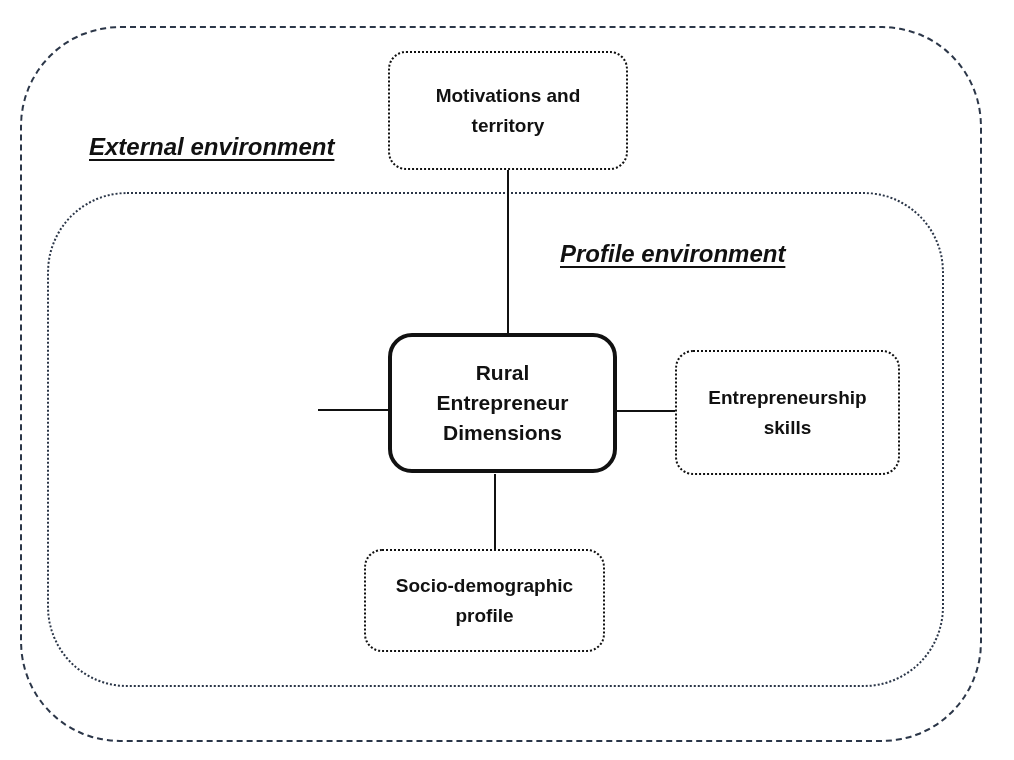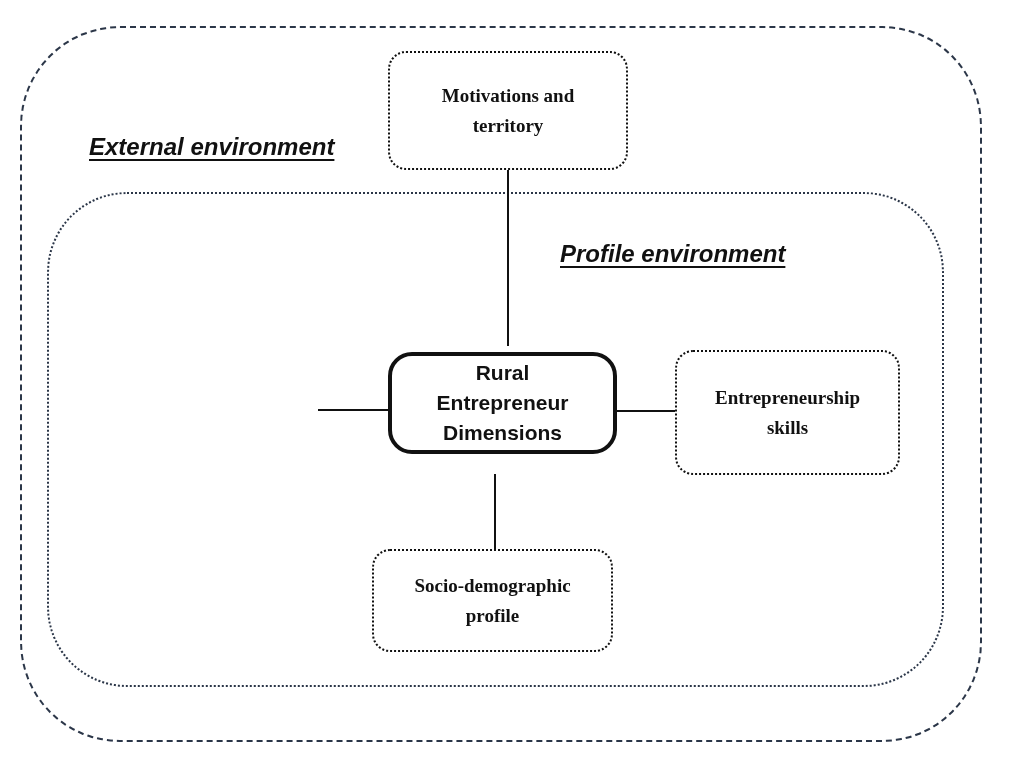--- a/index.html
+++ b/index.html
@@ -64,33 +64,32 @@
   }
   .node .label {
     font-weight: bold;
     color: #111111;
     white-space: pre-line;
     line-height: 30px;
   }
   .node.dotted {
     border: 2px dotted #111111;
     border-radius: 18px;
-    font-family: Liberation Serif, serif;
   }
   .node.dotted .label { font-size: 19px; }
   .node.center {
     border: 4px solid #111111;
     border-radius: 24px;
   }
   .node.center .label { font-size: 21px; }
   .node.top    { left: 388px; top: 51px;  width: 240px; height: 119px; }
   .node.left   { left: 93px;  top: 345px; width: 225px; height: 130px; }
-  .node.center { left: 388px; top: 352px; width: 229px; height: 102px; }
+  .node.center { left: 388px; top: 333px; width: 229px; height: 140px; }
   .node.right  { left: 675px; top: 350px; width: 225px; height: 125px; }
-  .node.bottom { left: 372px; top: 549px; width: 241px; height: 103px; }
+  .node.bottom { left: 364px; top: 549px; width: 241px; height: 103px; }
   
   .connector {
     position: absolute;
     background: #111111;
     z-index: 1;
   }
   .connector.v-top    { left: 507px; top: 170px; width: 2px;  height: 176px; }
   .connector.v-bottom { left: 494px; top: 474px; width: 2px;  height: 76px;  }
   .connector.h-left   { left: 318px; top: 409px; width: 71px; height: 2px;   }
   .connector.h-right  { left: 616px; top: 410px; width: 60px; height: 2px;   }

